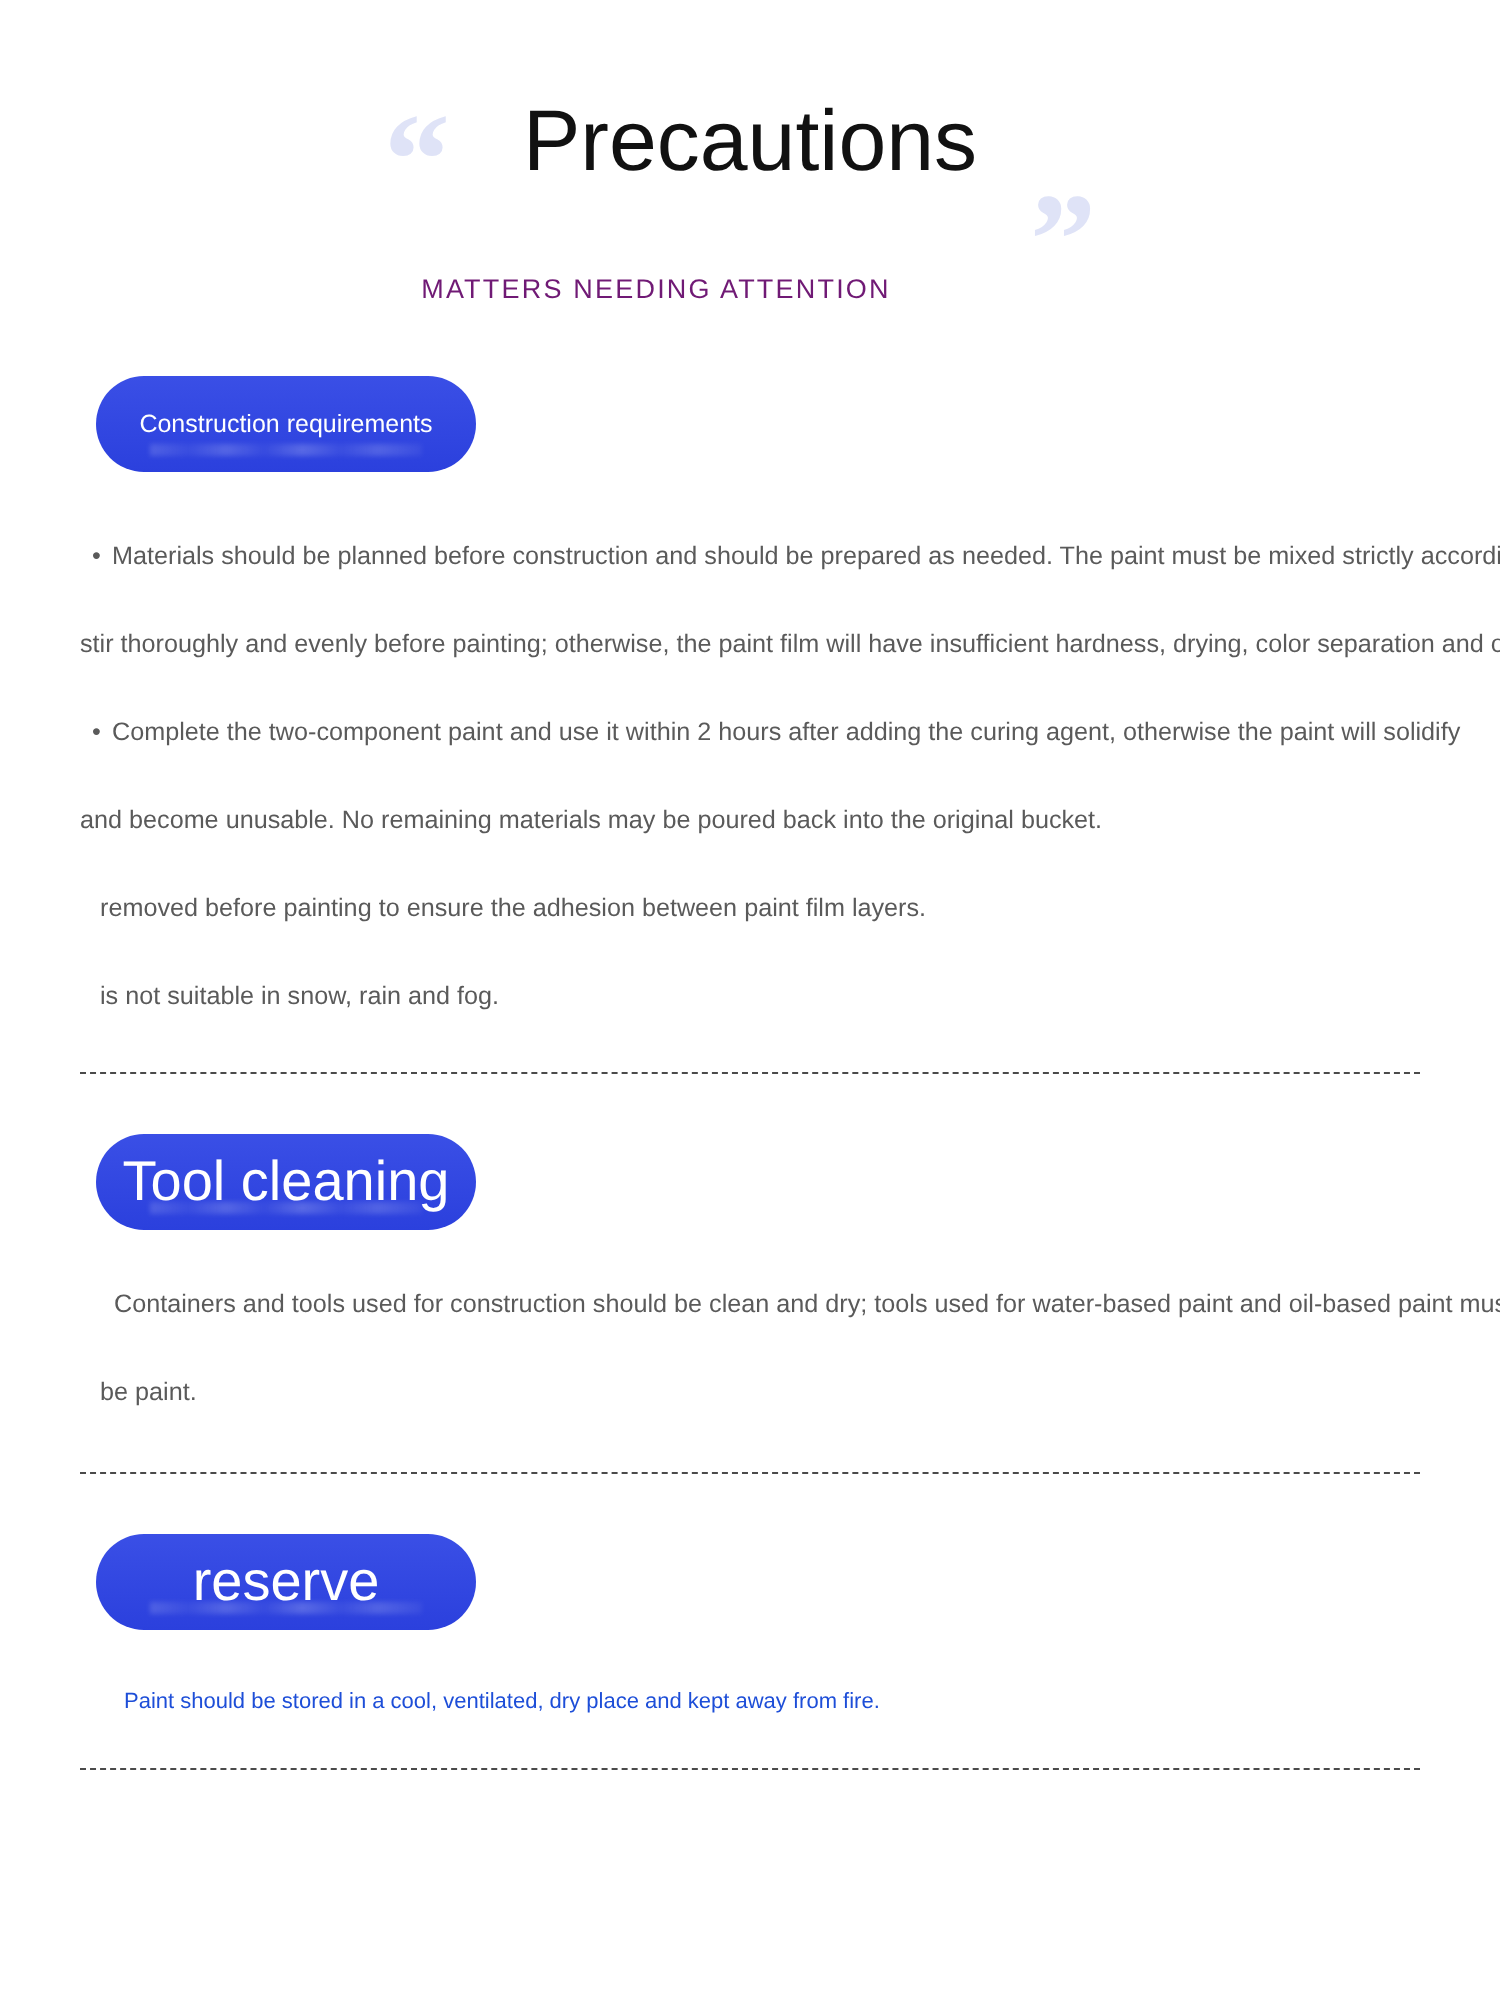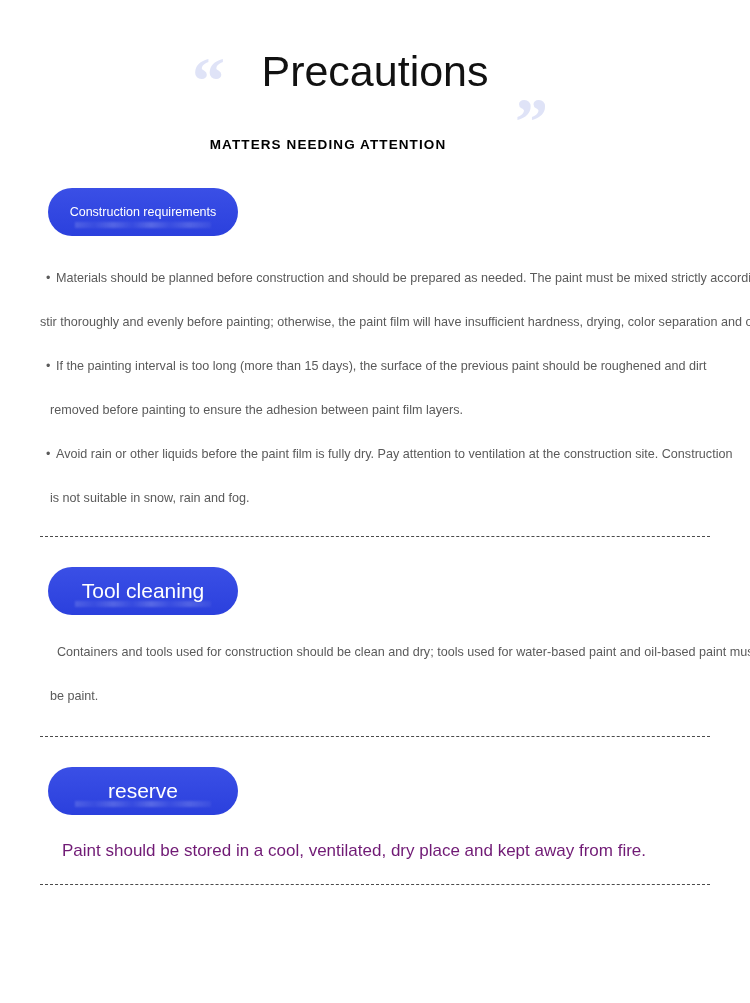--- a/index.html
+++ b/index.html
@@ -56,23 +56,23 @@
     top: 88px;
     font-size: 66px;
   }
   .subtitle {
     position: absolute;
     left: 0;
     top: 137px;
     width: 656px;
     text-align: center;
     font-size: 13.5px;
-    font-weight: 700;
+    font-weight: 400;
     letter-spacing: 1.1px;
-    color: #000000;
+    color: #701a75;
   }
 
   
   .section {
     position: relative;
     width: 644px;
   }
   .pill {
     position: relative;
     margin-left: 48px;
@@ -87,21 +87,21 @@
     box-sizing: border-box;
     overflow: hidden;
   }
   .pill-label {
     color: #ffffff;
     text-align: center;
     line-height: 1.15;
     white-space: nowrap;
   }
   .pill-label.small { font-size: 12.5px; font-weight: 400; }
-  .pill-label.large { font-size: 21px; font-weight: 400; }
+  .pill-label.large { font-size: 28px; font-weight: 400; }
   
   .pill-ghost {
     position: absolute;
     left: 14%;
     right: 14%;
     bottom: 8px;
     height: 6px;
     background: linear-gradient(90deg,
         rgba(255,255,255,0.16) 0%, rgba(255,255,255,0.05) 14%,
         rgba(255,255,255,0.18) 28%, rgba(255,255,255,0.04) 42%,
@@ -123,22 +123,22 @@
     display: inline-block;
     width: 10px;
     color: #5a5a5a;
   }
   .line-indent-1 { margin-left: 46px; }
   .line-indent-2 { margin-left: 40px; }
   .line-indent-3 { margin-left: 57px; }
   .line-indent-4 { margin-left: 50px; }
 
   .para-big {
-    font-size: 17px;
-    color: #701a75;
+    font-size: 11px;
+    color: #1d4ed8;
     line-height: 40px;
     white-space: nowrap;
     margin-left: 62px;
   }
 
   
   .divider {
     margin: 0 auto;
     width: 670px;
     border-top: 1px dashed #4a4a4a;
@@ -165,27 +165,27 @@
 
   <div style="height:20px;"></div>
 
   <div class="para bullet line-indent-1">
     <span class="bullet-dot">•</span><span>Materials should be planned before construction and should be prepared as needed. The paint must be mixed strictly according to the proportion,</span>
   </div>
   <div class="para line-indent-2">
     <span>stir thoroughly and evenly before painting; otherwise, the paint film will have insufficient hardness, drying, color separation and other phenomena.</span>
   </div>
   <div class="para bullet line-indent-1">
-    <span class="bullet-dot">•</span><span>If the painting interval is too long (more than 15 days), the surface of the previous paint should be roughened and dirt</span>
+    <span class="bullet-dot">•</span><span>Complete the two-component paint and use it within 2 hours after adding the curing agent, otherwise the paint will solidify</span>
+  </div>
+  <div class="para line-indent-2">
+    <span>and become unusable. No remaining materials may be poured back into the original bucket.</span>
   </div>
   <div class="para line-indent-4">
     <span>removed before painting to ensure the adhesion between paint film layers.</span>
-  </div>
-  <div class="para bullet line-indent-1">
-    <span class="bullet-dot">•</span><span>Avoid rain or other liquids before the paint film is fully dry. Pay attention to ventilation at the construction site. Construction</span>
   </div>
   <div class="para line-indent-4">
     <span>is not suitable in snow, rain and fog.</span>
   </div>
 </div>
 
 <div style="height:16px;"></div>
 <div class="divider"></div>
 
 <div class="section" style="padding-top:30px;">

